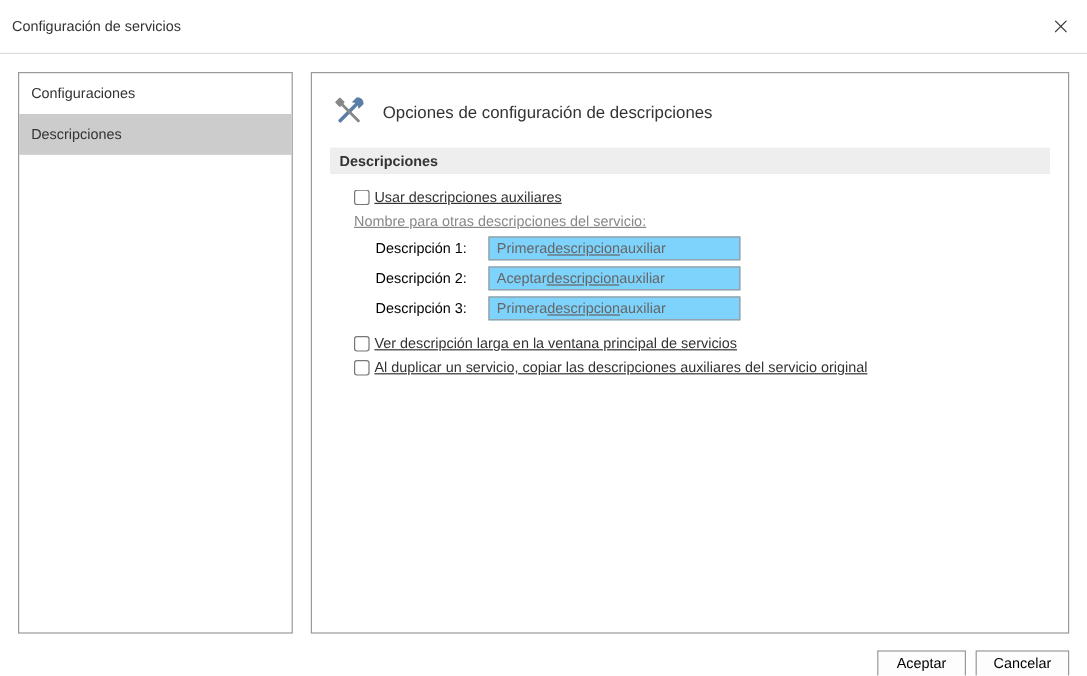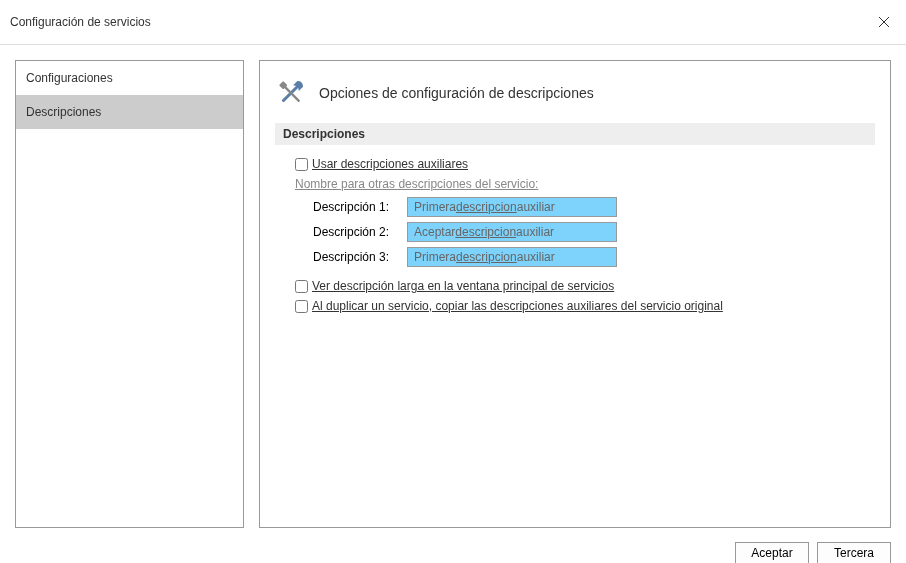--- a/index.html
+++ b/index.html
@@ -257,14 +257,14 @@
       <div class="checkbox-row" style="margin-left:-20px; padding-left:20px;">
         <input type="checkbox" id="cb2" style="">
         <label for="cb2">Al duplicar un servicio, copiar las descripciones auxiliares del servicio original</label>
       </div>
     </div>
   </div>
 </div>
 
 <div class="footer">
   <button class="btn">Aceptar</button>
-  <button class="btn">Tercera</button>
+  <button class="btn">Cancelar</button>
 </div>
 
 </body></html>

